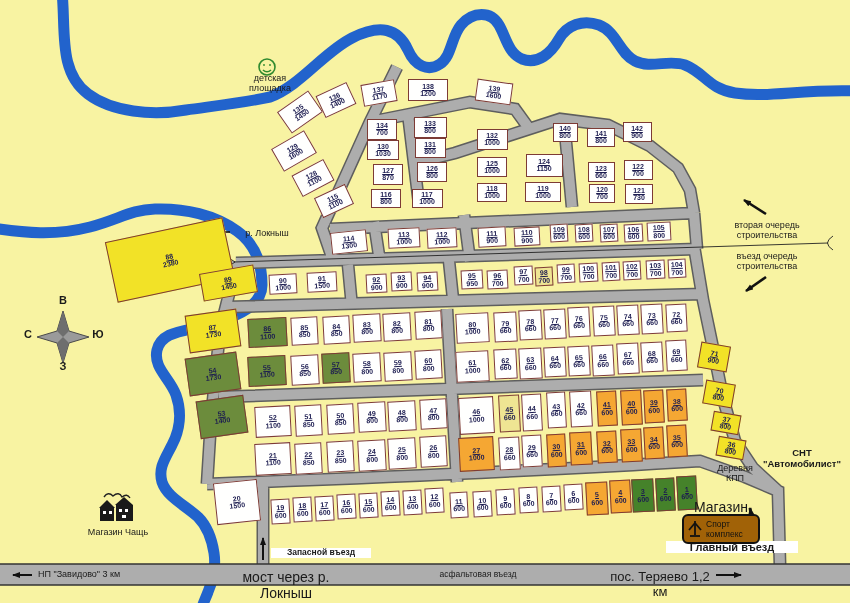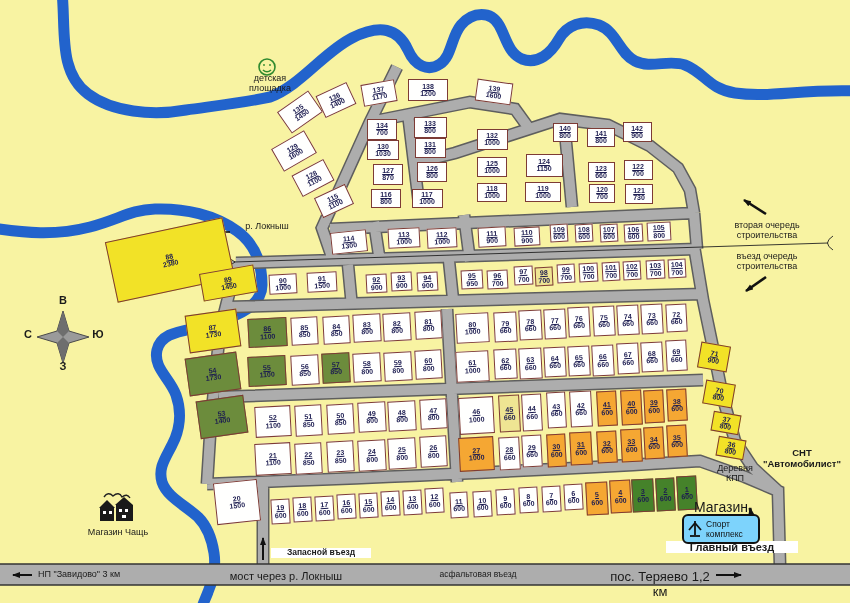--- a/index.html
+++ b/index.html
@@ -18,21 +18,21 @@
         display:flex;flex-direction:column;align-items:center;justify-content:center;
         font-size:7px;font-weight:bold;line-height:7.5px;color:var(--ptext);text-align:center;}
   .plot .pn{text-decoration:underline;}
   .pw{background:var(--plot_white);} .py{background:var(--plot_yellow);}
   .pg{background:var(--plot_green);} .pg2{background:var(--plot_darkgreen);}
   .po{background:var(--plot_orange);} .pc{background:var(--plot_cream);}
   .mlabel{position:absolute;color:var(--ltext);text-align:center;line-height:1.12;}
   .mlabel.b{font-weight:bold;}
   .mlabel.bgw{background:#fff;padding:0 3px;}
   .mlabel.la{text-align:left;}
-  .sport-badge{position:absolute;left:682px;top:514px;width:78px;height:30px;background:#7dd3fc;
+  .sport-badge{position:absolute;left:682px;top:514px;width:78px;height:30px;background:#a16207;
         border:2.5px solid #111;border-radius:6px;display:flex;align-items:center;gap:3px;
         box-sizing:border-box;padding:1px 3px;z-index:3;}
   .sport-text{font-size:8.5px;line-height:10px;color:#111;}
 </style>
 </head>
 <body>
 
 <div id="map">
 
   <svg id="base" width="850" height="603" viewBox="0 0 850 603">
@@ -705,21 +705,21 @@
       </svg>
       <div class="sport-text">
         <div>Спорт</div>
         <div>комплекс</div>
       </div>
     </div>
   <div class="mlabel" style="left: 228px; top: 73px; width: 84px; font-size: 9px;">
         <div>детская</div>
         <div>площадка</div>
       </div>
-      <div class="mlabel" style="left: 234px; top: 221px; width: 66px; font-size: 9px;">
+      <div class="mlabel" style="left: 234px; top: 228px; width: 66px; font-size: 9px;">
         <div>р. Локныш</div>
       </div>
       <div class="mlabel" style="left: 714px; top: 220px; width: 106px; font-size: 9px;">
         <div>вторая очередь</div>
         <div>строительства</div>
       </div>
       <div class="mlabel" style="left: 714px; top: 251px; width: 106px; font-size: 9px;">
         <div>въезд очередь</div>
         <div>строительства</div>
       </div>
@@ -739,21 +739,21 @@
       </div>
       <div class="mlabel b bgw" style="left: 271px; top: 548px; width: 94px; font-size: 8.5px;">
         <div>Запасной въезд</div>
       </div>
       <div class="mlabel" style="left: 70px; top: 527px; width: 96px; font-size: 9px;">
         <div>Магазин Чащь</div>
       </div>
       <div class="mlabel la" style="left: 38px; top: 569px; width: 112px; font-size: 9px;">
         <div>НП "Завидово" 3 км</div>
       </div>
-      <div class="mlabel" style="left: 226px; top: 570px; width: 120px; font-size: 11px;">
+      <div class="mlabel" style="left: 226px; top: 570px; width: 120px; font-size: 14px;">
         <div>мост через р. Локныш</div>
       </div>
       <div class="mlabel" style="left: 426px; top: 570px; width: 104px; font-size: 8.5px;">
         <div>асфальтовая въезд</div>
       </div>
       <div class="mlabel" style="left: 606px; top: 570px; width: 108px; font-size: 13px;">
         <div>пос. Теряево 1,2 км</div>
       </div>
       <div class="mlabel b" style="left: 56px; top: 294px; width: 14px; font-size: 11px;">
         <div>В</div>

